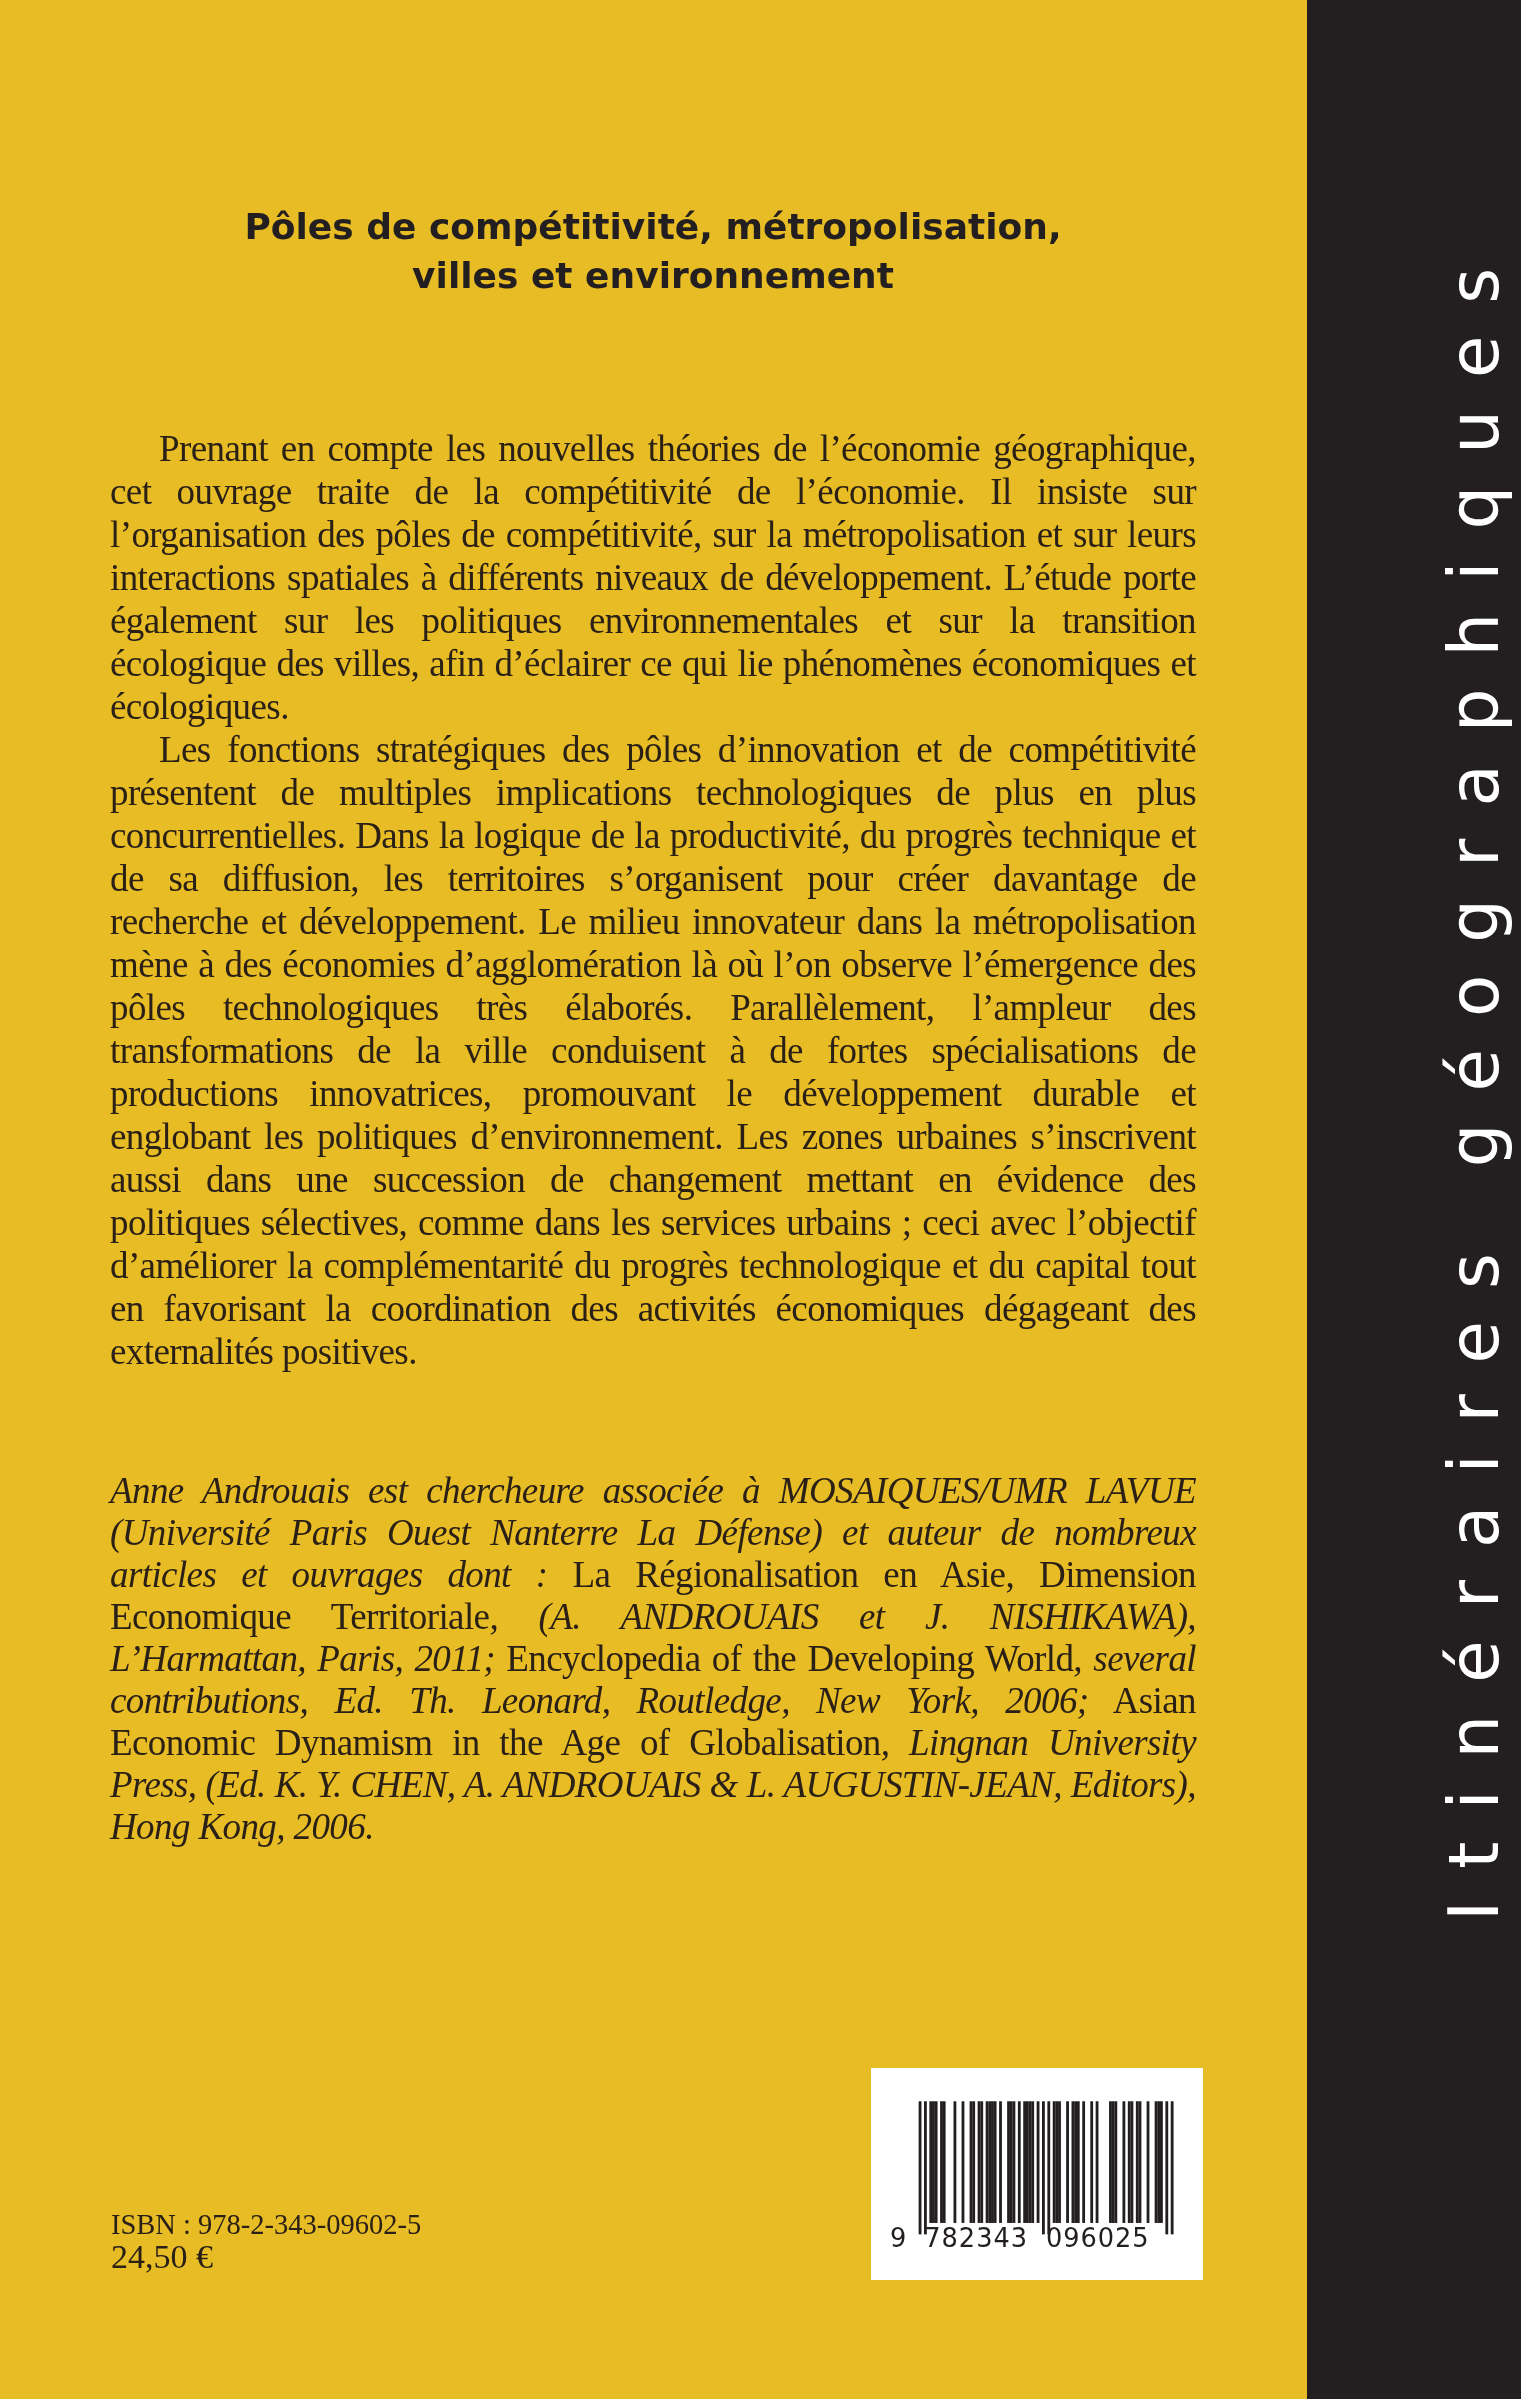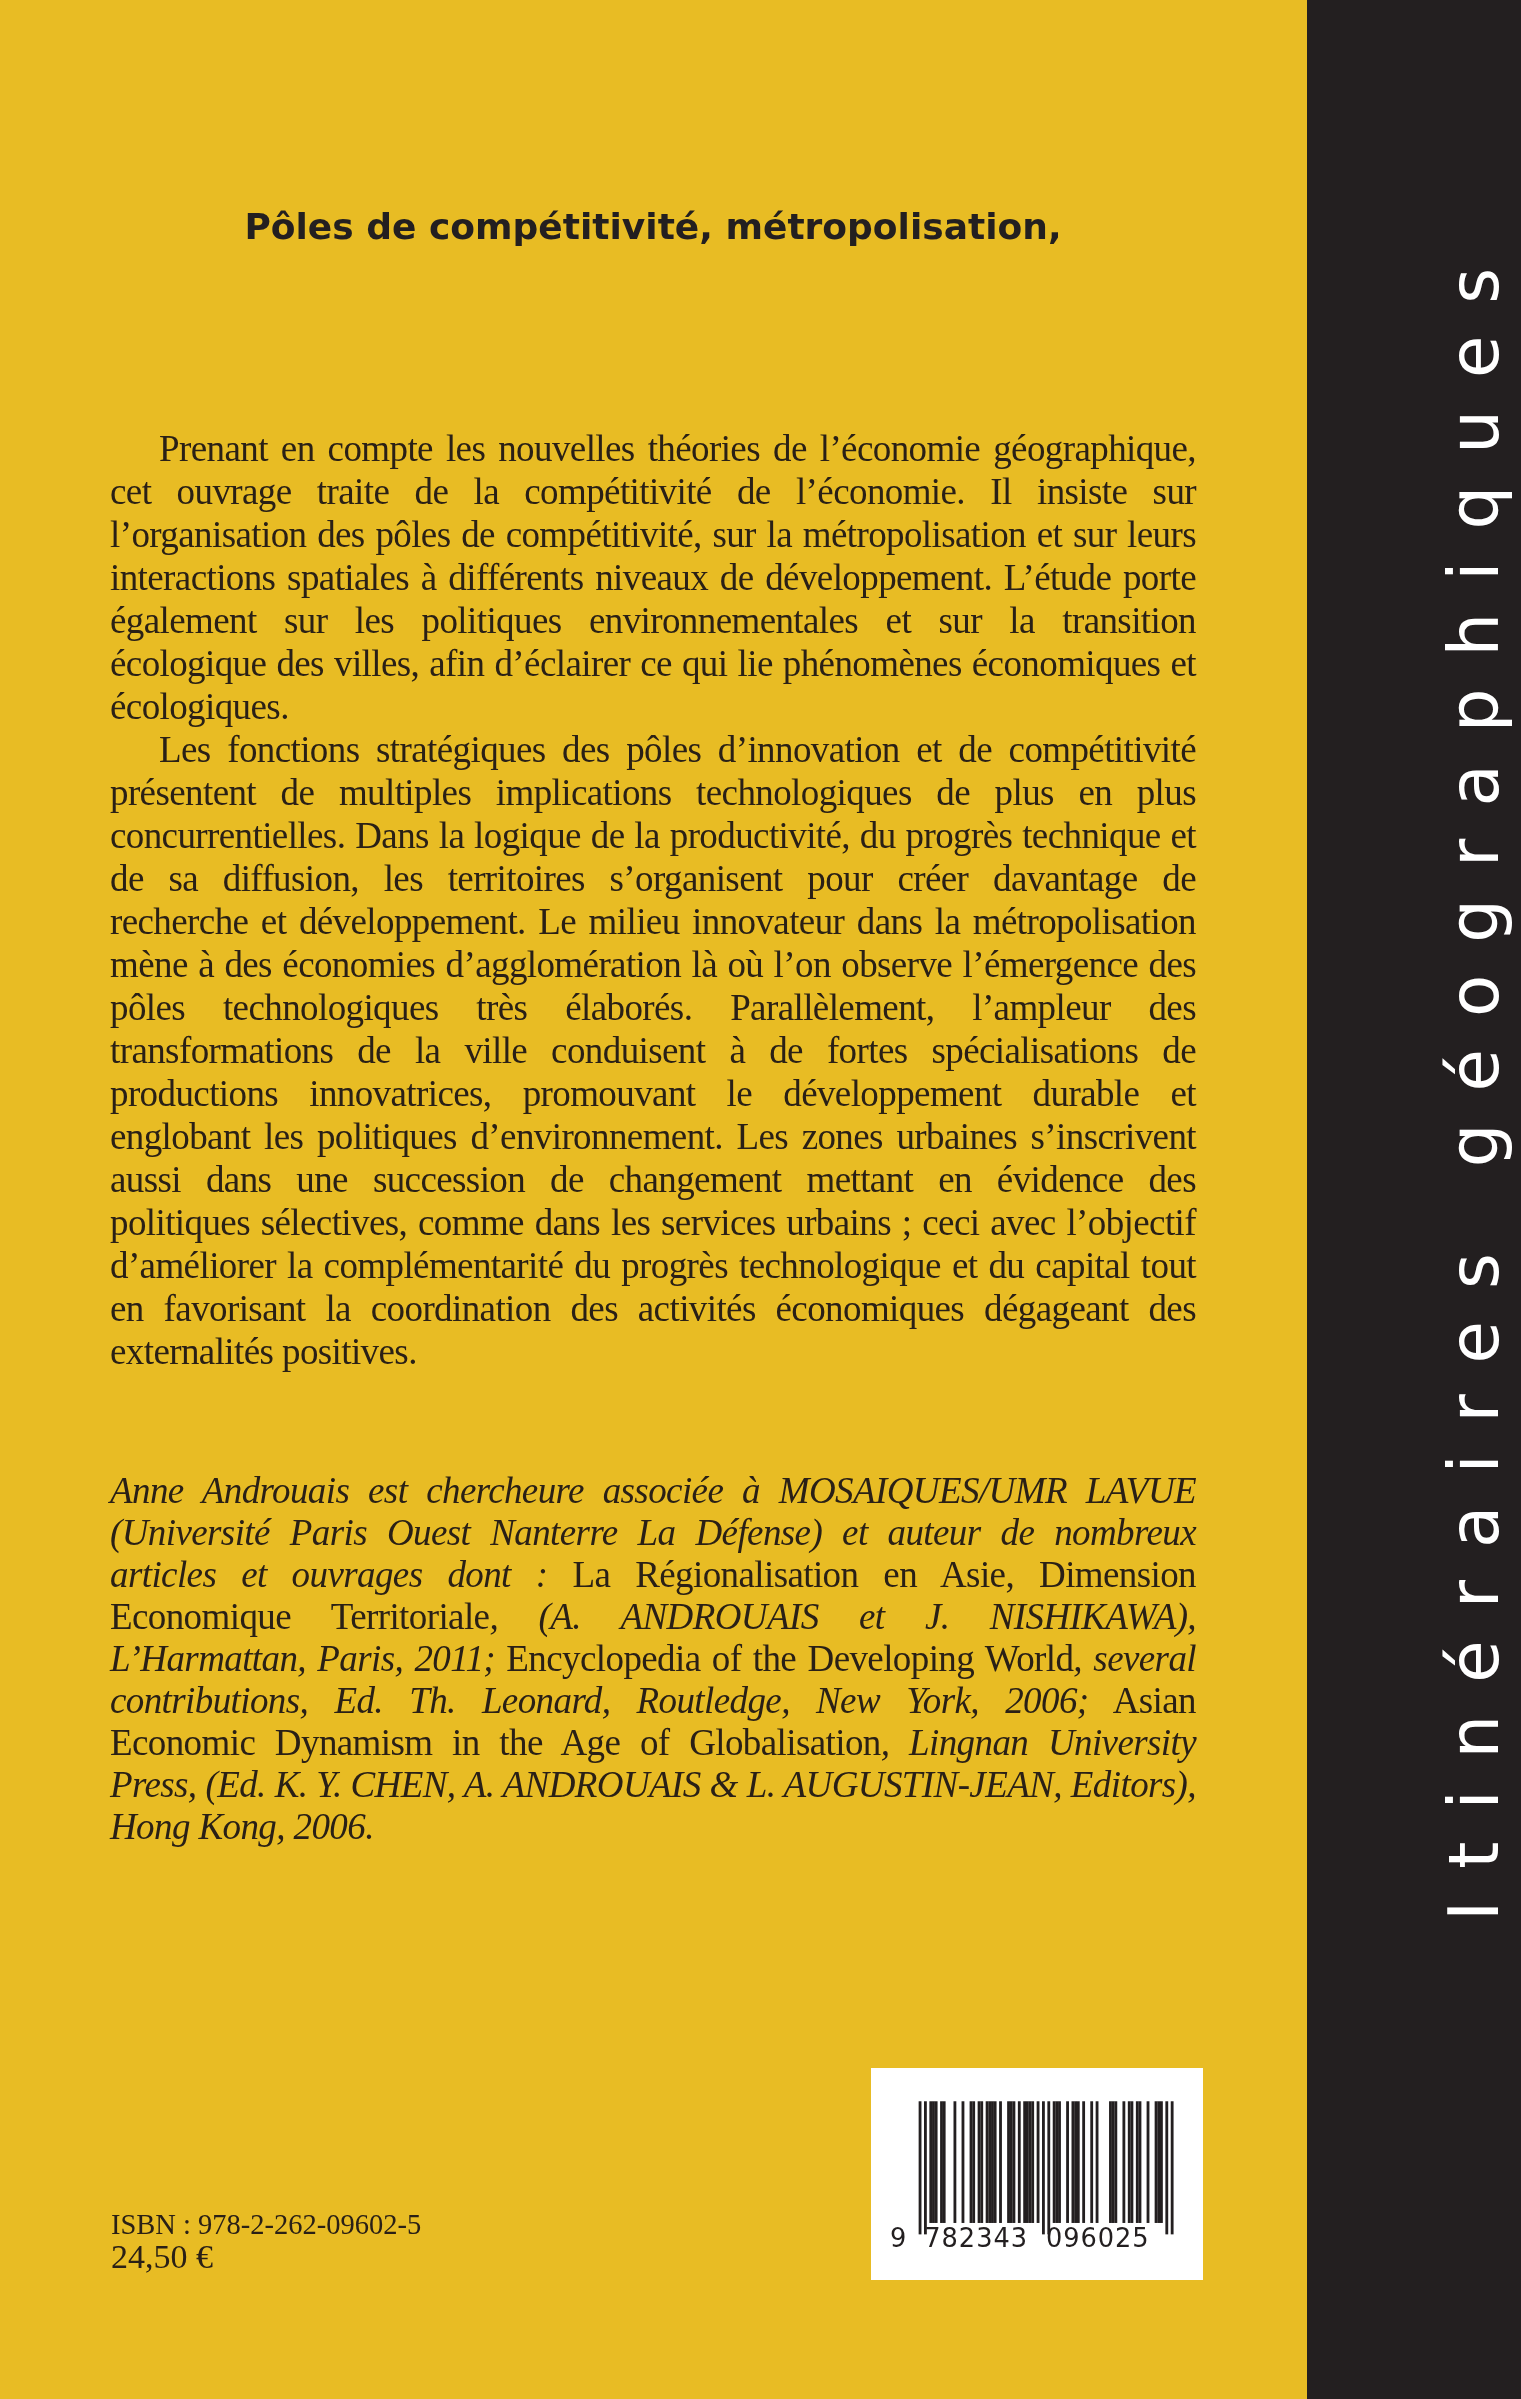--- a/index.html
+++ b/index.html
@@ -75,32 +75,33 @@
     font-size: 34px; line-height: 38px; color: #2a2016; text-align: right;
   }
 </style>
 </head>
 <body>
 
 <div class="cover">
 
   <div class="book-title">
     <span>Pôles de compétitivité, métropolisation,</span>
+    <span>villes et environnement</span>
   </div>
 
   <div class="blurb">
     <p>Prenant en compte les nouvelles théories de l’économie géographique, cet ouvrage traite de la compétitivité de l’économie. Il insiste sur l’organisation des pôles de compétitivité, sur la métropolisation et sur leurs interactions spatiales à différents niveaux de développement. L’étude porte également sur les politiques environnementales et sur la transition écologique des villes, afin d’éclairer ce qui lie phénomènes économiques et écologiques.</p>
     <p>Les fonctions stratégiques des pôles d’innovation et de compétitivité présentent de multiples implications technologiques de plus en plus concurrentielles. Dans la logique de la productivité, du progrès technique et de sa diffusion, les territoires s’organisent pour créer davantage de recherche et développement. Le milieu innovateur dans la métropolisation mène à des économies d’agglomération là où l’on observe l’émergence des pôles technologiques très élaborés. Parallèlement, l’ampleur des transformations de la ville conduisent à de fortes spécialisations de productions innovatrices, promouvant le développement durable et englobant les politiques d’environnement. Les zones urbaines s’inscrivent aussi dans une succession de changement mettant en évidence des politiques sélectives, comme dans les services urbains ; ceci avec l’objectif d’améliorer la complémentarité du progrès technologique et du capital tout en favorisant la coordination des activités économiques dégageant des externalités positives.</p>
   </div>
 
   <div class="bio">
     <p><span class="bi">Anne Androuais</span><span class="seg it"> est chercheure associée à MOSAIQUES/UMR LAVUE (Université Paris Ouest Nanterre La Défense) et auteur de nombreux articles et ouvrages dont : </span><span class="seg">La Régionalisation en Asie, Dimension Economique Territoriale</span><span class="seg it">, (A. ANDROUAIS et J. NISHIKAWA), L’Harmattan, Paris, 2011;</span><span class="seg"> Encyclopedia of the Developing World</span><span class="seg it">, several contributions, Ed. Th. Leonard, Routledge, New York, 2006;</span><span class="seg"> Asian Economic Dynamism in the Age of Globalisation</span><span class="seg it">, Lingnan University Press, (Ed. K. Y. CHEN, A. ANDROUAIS &amp; L. AUGUSTIN-JEAN, Editors), Hong Kong, 2006.</span></p>
   </div>
 
-  <div class="isbn">ISBN : 978-2-262-09602-5</div>
+  <div class="isbn">ISBN : 978-2-343-09602-5</div>
   <div class="price">24,50 €</div>
 
   <div class="barcode-box">
     <svg class="barcode-svg" width="332" height="212" viewBox="0 0 349 223" xmlns="http://www.w3.org/2000/svg">
       <g id="bars" fill="#231f20">
           <rect x="50.00" y="35" width="2.97" height="140"></rect>
           <rect x="55.64" y="35" width="2.97" height="140"></rect>
           <rect x="61.28" y="35" width="2.97" height="128"></rect>
           <rect x="64.11" y="35" width="2.97" height="128"></rect>
           <rect x="66.93" y="35" width="2.97" height="128"></rect>

